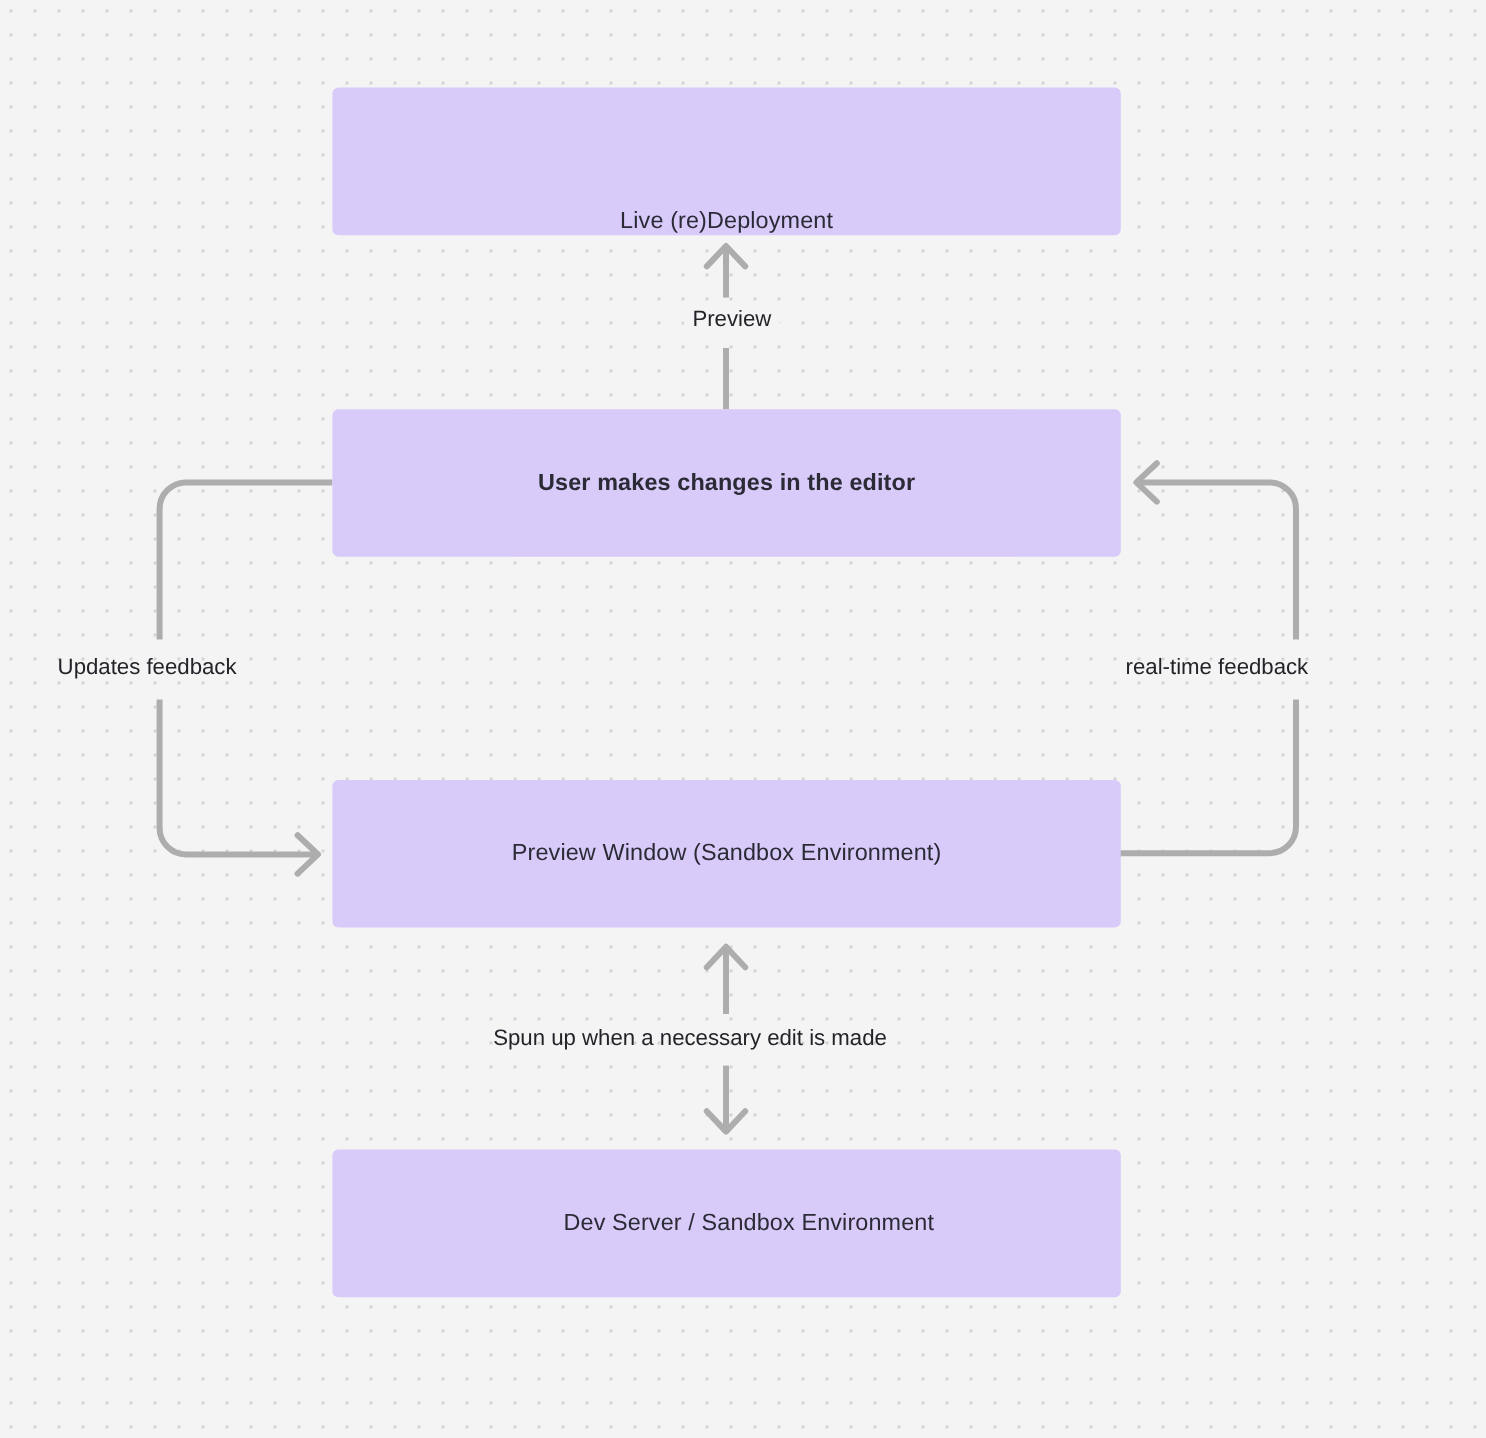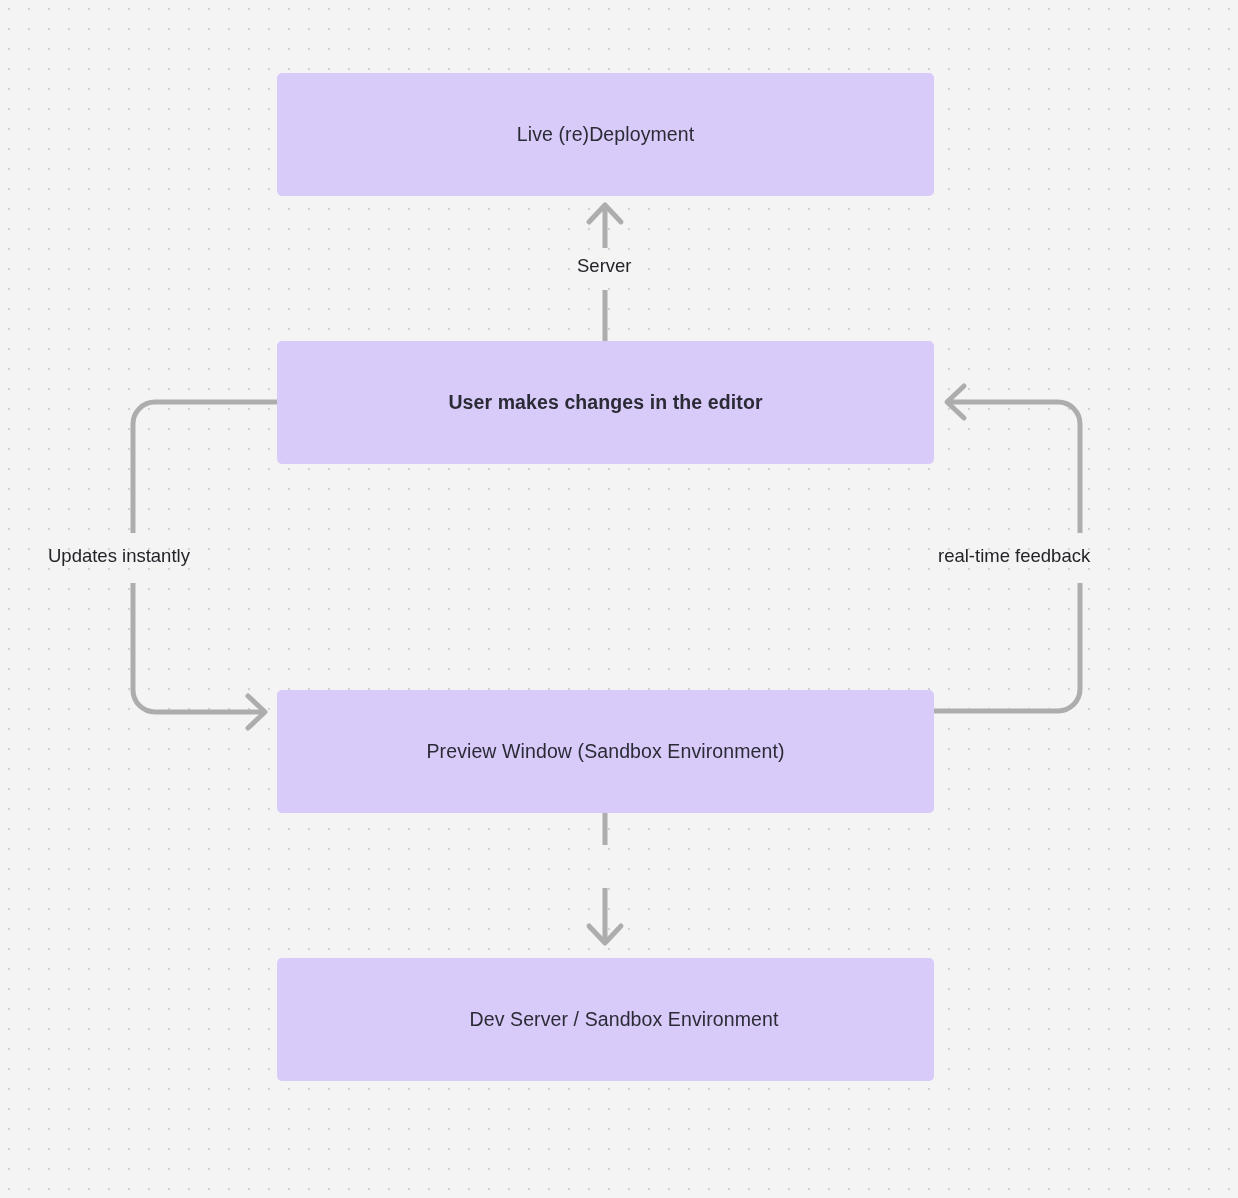--- a/index.html
+++ b/index.html
@@ -59,23 +59,23 @@
     border-radius: 5px;
     display: flex;
     align-items: center;
     justify-content: center;
     color: #2b2b36;
     font-size: 19.5px;
     letter-spacing: 0.1px;
     text-align: center;
     z-index: 3;
   }
-  #node-live     { top: 73px; }
+  #node-live     { top: 73px; align-items: flex-end; }
   #node-editor   { top: 341px; font-weight: bold; }
-  #node-preview  { top: 650px; margin-top: 40px; }
+  #node-preview  { top: 650px; }
   #node-devsrv   { top: 958px; padding-left: 37px; }
 
   
   .edge-label {
     position: absolute;
     font-size: 18.5px;
     color: #232329;
     white-space: nowrap;
     z-index: 4;
     line-height: 1;
@@ -143,20 +143,21 @@
   </div>
 
   <div class="node" id="node-preview">
     <span>Preview Window (Sandbox Environment)</span>
   </div>
 
   <div class="node" id="node-devsrv">
     <span>Dev Server / Sandbox Environment</span>
   </div>
 
-  <div class="edge-label boxed" id="label-publish">Server</div>
+  <div class="edge-label boxed" id="label-publish">Preview</div>
 
-  <div class="edge-label" id="label-updates">Updates instantly</div>
+  <div class="edge-label" id="label-updates">Updates feedback</div>
 
   <div class="edge-label" id="label-feedback">real-time feedback</div>
 
+  <div class="edge-label" id="label-spunup">Spun up when a necessary edit is made</div>
 
 </div>
 
 </body></html>

